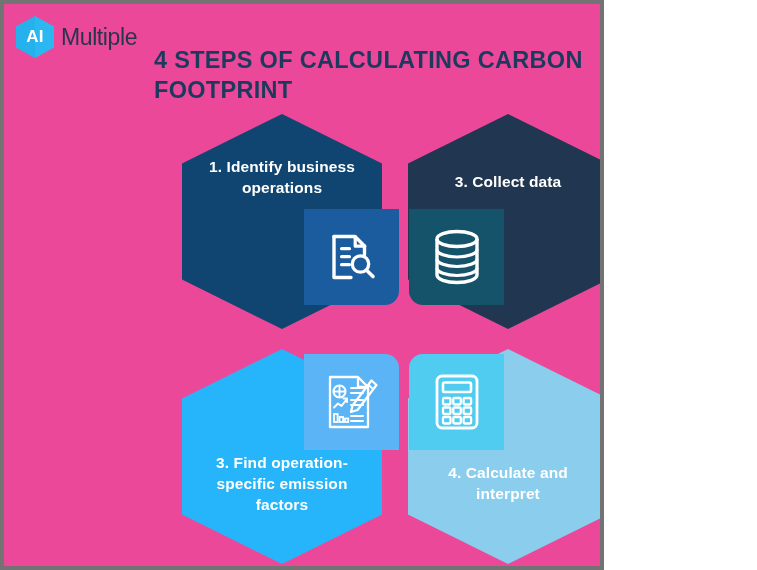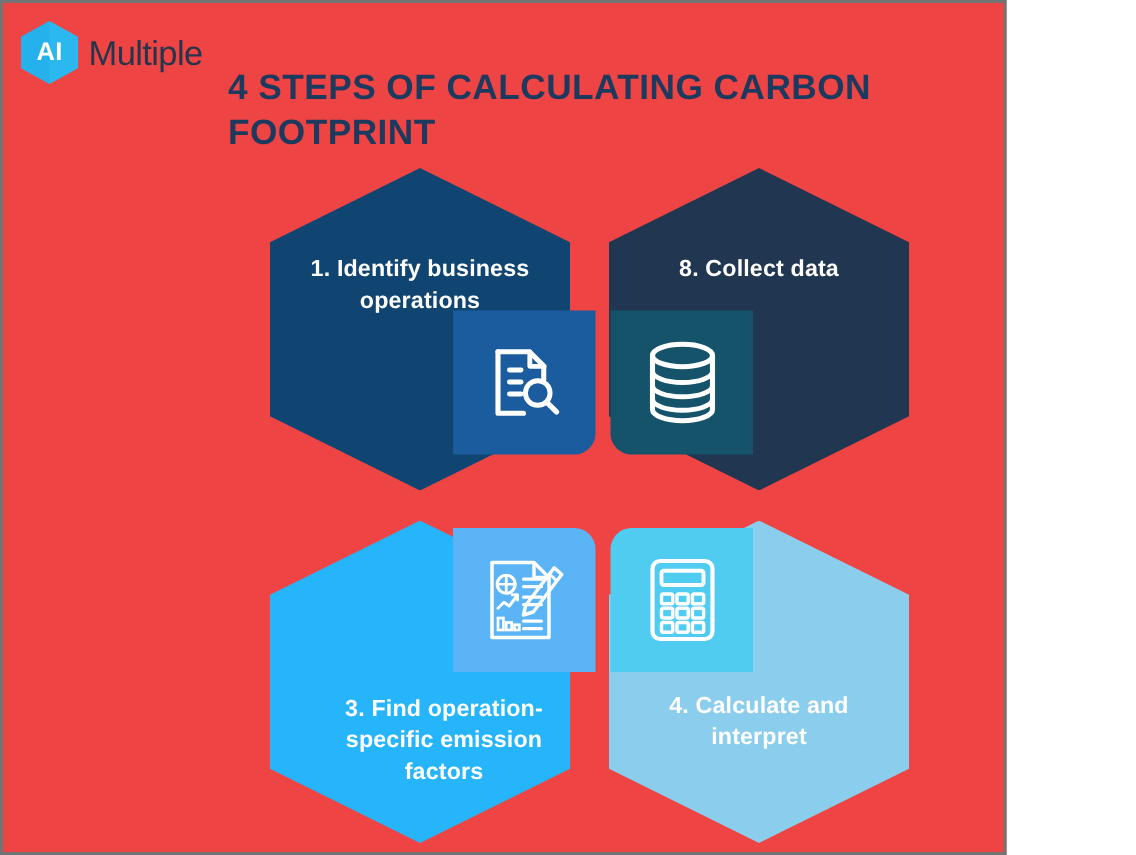--- a/index.html
+++ b/index.html
@@ -5,24 +5,24 @@
   html, body {
     margin: 0;
     padding: 0;
     background: #ffffff;
   }
   body {
     font-family: "Liberation Sans", sans-serif;
   }
   .canvas {
     position: relative;
-    width: 671px;
+    width: 604px;
     height: 570px;
-    background: #ef4444;
-    border: 2px solid #737373;
+    background: #ec4899;
+    border: 4px solid #737373;
     box-sizing: border-box;
     overflow: hidden;
   }
 
   
   .logo {
     position: absolute;
     left: 12px;
     top: 12px;
     display: flex;
@@ -94,27 +94,27 @@
     font-size: 15.5px;
     font-weight: bold;
     line-height: 1.35;
     letter-spacing: .1px;
     box-sizing: border-box;
     padding: 0 16px;
   }
 
   
   #hex1 { left: 178px; top: 110px; width: 200px; height: 215px; background: #114571; }
-  #hex1 .hex-label { top: 58px; }
+  #hex1 .hex-label { top: 43px; }
   
   #hex2 { left: 404px; top: 110px; width: 200px; height: 215px; background: #213650; }
   #hex2 .hex-label { top: 58px; }
   
   #hex3 { left: 178px; top: 345px; width: 200px; height: 215px; background: #26B5FB; }
-  #hex3 .hex-label { top: 116px; margin-left: 16px; }
+  #hex3 .hex-label { top: 104px; }
   
   #hex4 { left: 404px; top: 345px; width: 200px; height: 215px; background: #8ACDEC; }
   #hex4 .hex-label { top: 114px; }
 
   
   .tile {
     position: absolute;
     width: 95px;
     height: 96px;
     display: flex;
@@ -155,21 +155,21 @@
         <rect x="13" y="16" width="11" height="3.3" rx="1.6" fill="#fff"></rect>
         <rect x="13" y="24" width="11" height="3.3" rx="1.6" fill="#fff"></rect>
         <rect x="13" y="32" width="11" height="3.3" rx="1.6" fill="#fff"></rect>
         <circle cx="33.5" cy="33" r="8.2" stroke="#fff" stroke-width="3.3" fill="none"></circle>
         <path d="M39.6 39.2L46 45.6" stroke="#fff" stroke-width="3.6" stroke-linecap="round"></path>
       </svg>
     </span>
   </div>
 
   <div class="hex" id="hex2">
-    <div class="hex-label">8. Collect data</div>
+    <div class="hex-label">3. Collect data</div>
   </div>
   <div class="tile" id="tile2">
     <span>
       <svg width="48" height="56" viewBox="0 0 48 56" fill="none">
         <ellipse cx="24" cy="10" rx="20" ry="7.5" stroke="#fff" stroke-width="3.4" fill="none"></ellipse>
         <path d="M4 10v36c0 4.1 9 7.5 20 7.5s20-3.4 20-7.5V10" stroke="#fff" stroke-width="3.4" fill="none"></path>
         <path d="M4 20.5c0 4.1 9 7.5 20 7.5s20-3.4 20-7.5" stroke="#fff" stroke-width="3.2" fill="none"></path>
         <path d="M4 30c0 4.1 9 7.5 20 7.5s20-3.4 20-7.5" stroke="#fff" stroke-width="3.2" fill="none"></path>
         <path d="M4 39c0 4.1 9 7.5 20 7.5s20-3.4 20-7.5" stroke="#fff" stroke-width="3.2" fill="none"></path>
       </svg>

